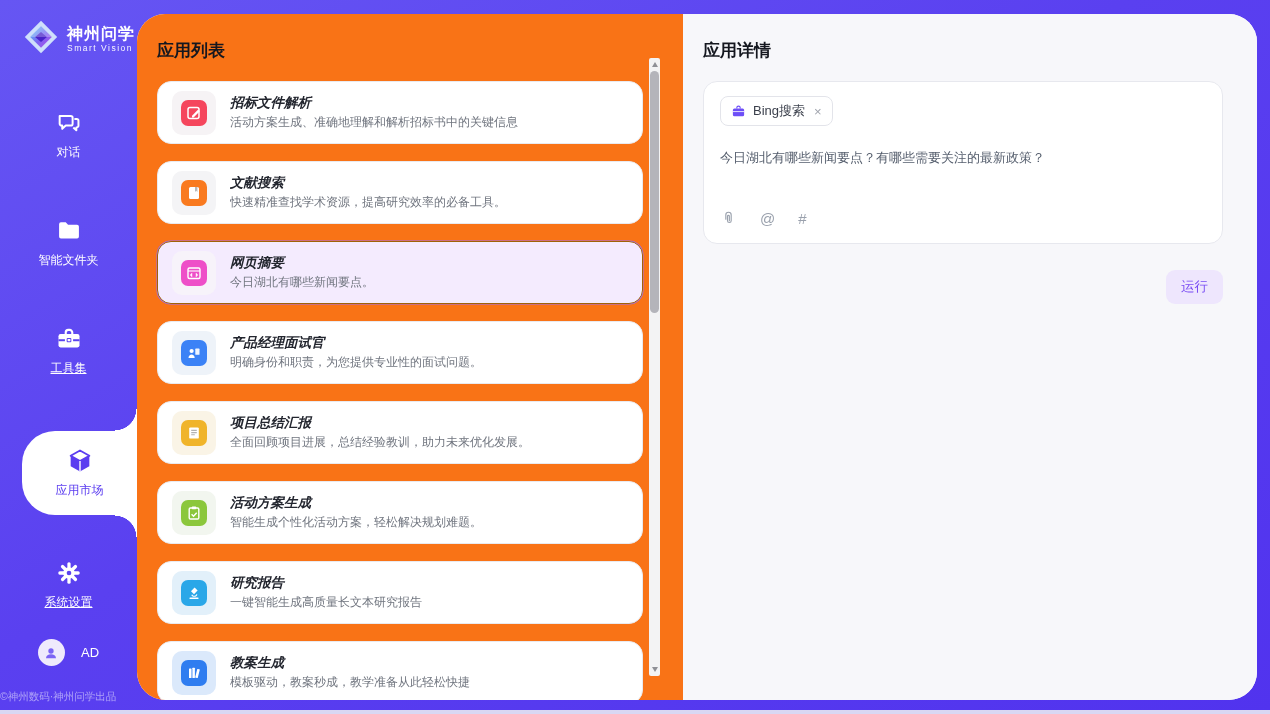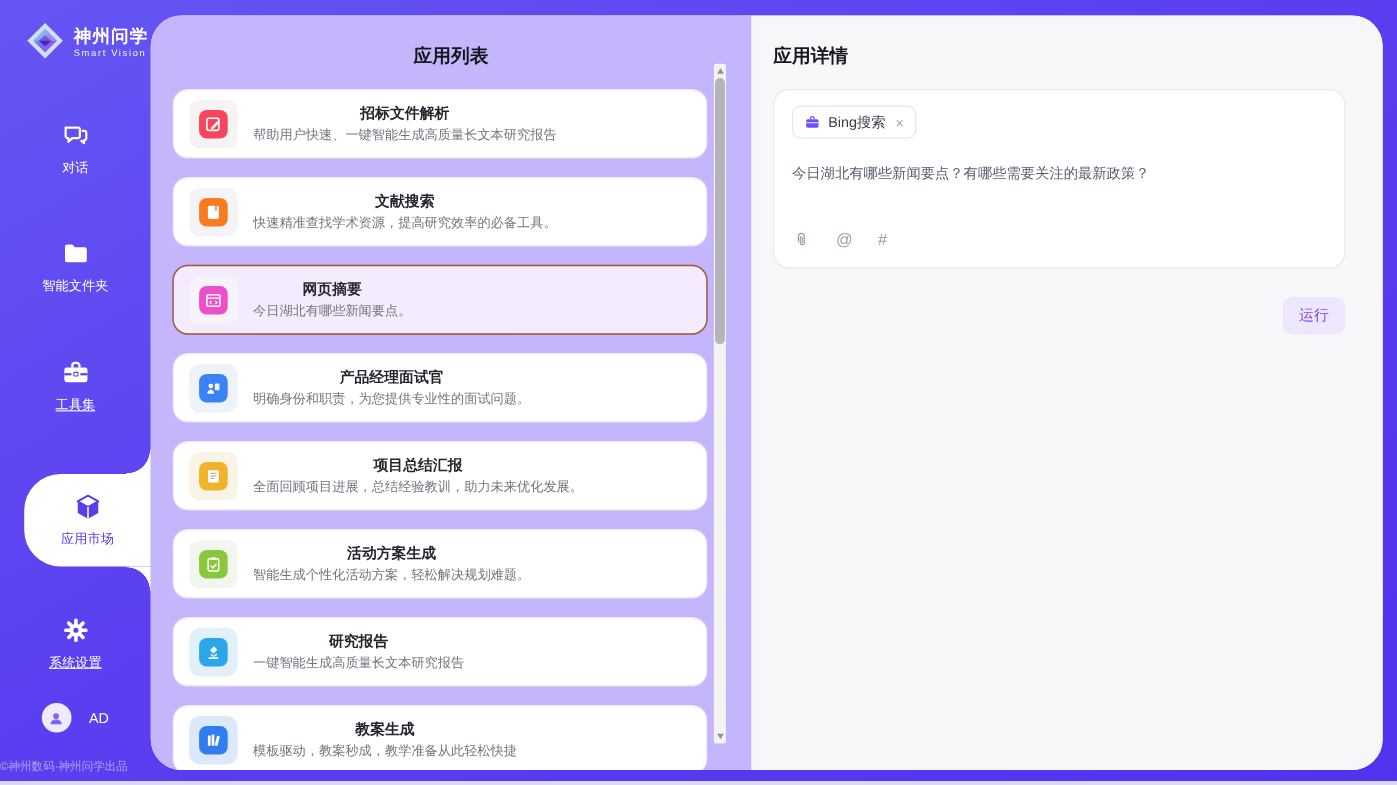--- a/index.html
+++ b/index.html
@@ -34,28 +34,28 @@
   .sidebar-bottom { position:absolute; left:0; right:0; bottom:10px; }
   .user-row { display:flex; align-items:center; gap:16px; justify-content:center; margin-bottom:24px; cursor:pointer; }
   .avatar { width:27px; height:27px; border-radius:50%; background:#efeafc; display:flex; align-items:center; justify-content:center; }
   .user-name { font-size:13px; color:#fff; }
   .sidebar-footer { font-size:10.5px; color:rgba(255,255,255,.5); white-space:nowrap; }
 
   
   .main { position:absolute; left:137px; top:14px; right:13px; bottom:14px; border-radius:28px; overflow:hidden; display:flex; background:#fff; z-index:4; }
 
   
-  .list-panel { width:546px; background:#c4b5fd; position:relative; flex-shrink:0;text-align:center; }
+  .list-panel { width:546px; background:#f97316; position:relative; flex-shrink:0; }
   .panel-title { font-size:17px; font-weight:700; color:#15171f; padding:28px 20px 22px 20px; line-height:1; }
   .app-card { margin:0 40px 17px 20px; height:63px; border:1px solid #e9eaef; border-radius:14px; display:flex; align-items:center; gap:14px; padding:0 14px; background:#fff; cursor:pointer; }
   .app-card.selected { background:#f4ebfe; border:1px solid #a16207; box-shadow:0 0 0 .5px #a06cf6; }
   .tile { width:44px; height:44px; border-radius:10px; display:flex; align-items:center; justify-content:center; flex-shrink:0; }
   .glyph { width:26px; height:26px; border-radius:7px; display:flex; align-items:center; justify-content:center; }
   .app-texts { display:flex; flex-direction:column; gap:5px; overflow:hidden; }
-  .app-title { font-size:13.5px; font-weight:700; color:#23262f; line-height:1; }
+  .app-title { font-size:13.5px; font-weight:700; color:#23262f; line-height:1;font-style:italic; }
   .app-desc { font-size:12px; color:#70757f; line-height:1.2; white-space:nowrap; }
 
   
   .scrollbar { position:absolute; right:23px; top:44px; bottom:24px; width:11px; background:#f3f3f4; border-radius:2px; }
   .sb-arrow { position:absolute; left:0; width:11px; height:11px; display:flex; align-items:center; justify-content:center; }
   .sb-arrow.up { top:1px; } .sb-arrow.down { bottom:1px; }
   .tri-up { width:0; height:0; border-left:3.5px solid transparent; border-right:3.5px solid transparent; border-bottom:5px solid #8f9096; }
   .tri-down { width:0; height:0; border-left:3.5px solid transparent; border-right:3.5px solid transparent; border-top:5px solid #8f9096; }
   .sb-thumb { position:absolute; left:1px; top:13px; width:9px; height:242px; background:#b4b4ba; border-radius:5px; }
 
@@ -178,21 +178,21 @@
       <span class="tile" style="background: rgb(246, 243, 245);">
         <span class="glyph" style="background: rgb(245, 70, 93);">
           <svg width="16" height="16" viewBox="0 0 16 16">
               <rect x="2" y="2.5" width="11" height="11" rx="2" fill="none" stroke="#fff" stroke-width="1.5"></rect>
               <path d="M6 10.8l6.2-6.2 1.6 1.6-6.2 6.2H6z" fill="#fff"></path>
             </svg>
         </span>
       </span>
       <span class="app-texts">
         <span class="app-title">招标文件解析</span>
-        <span class="app-desc">帮助用户快速、一键智能生成高质量长文本研究报告</span>
+        <span class="app-desc">活动方案生成、准确地理解和解析招标书中的关键信息</span>
       </span>
     </div>
 
     <div class="app-card">
       <span class="tile" style="background: rgb(244, 244, 246);">
         <span class="glyph" style="background: rgb(249, 122, 31);">
           <svg width="16" height="16" viewBox="0 0 16 16">
               <rect x="3" y="2" width="10" height="12" rx="1.5" fill="#fff"></rect>
               <path d="M9 2h2.4v5L10.2 5.8 9 7z" fill="rgba(0,0,0,.28)"></path>
             </svg>

